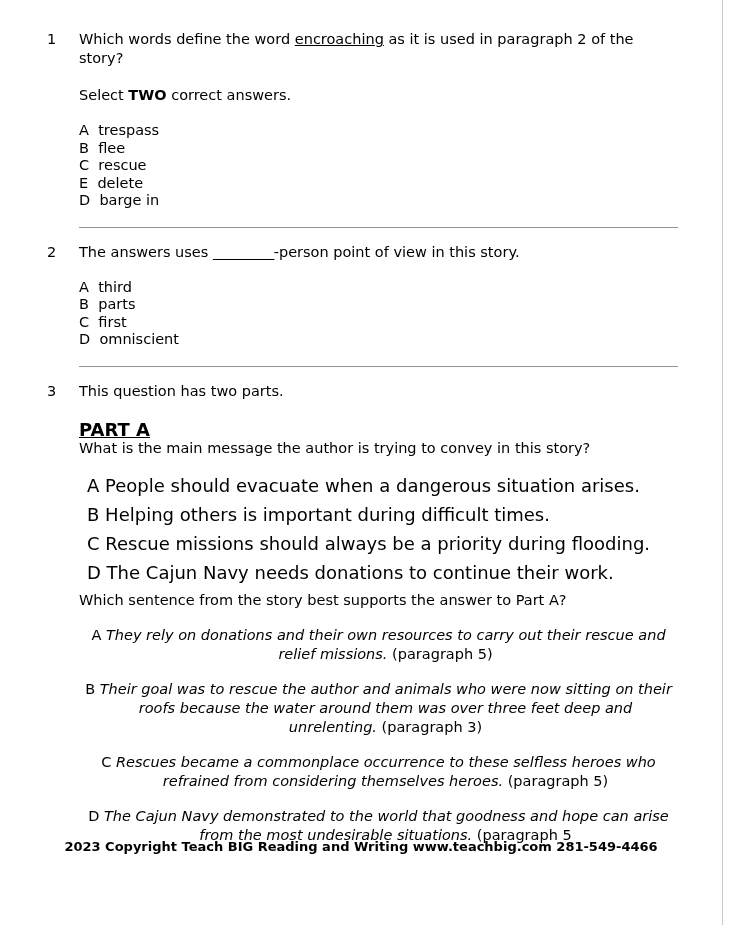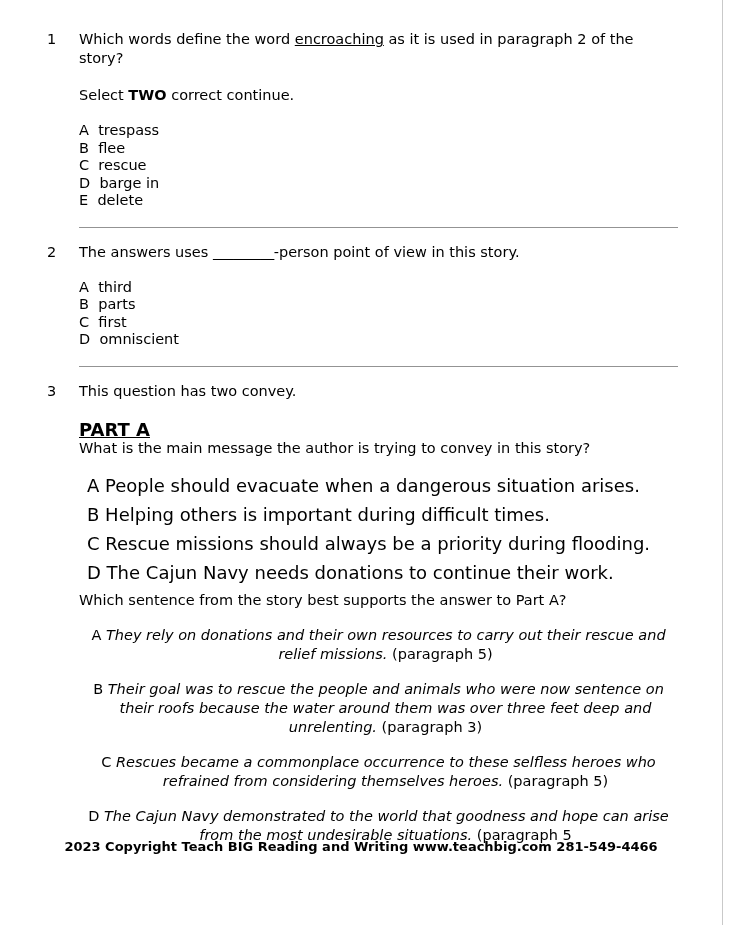--- a/index.html
+++ b/index.html
@@ -153,27 +153,27 @@
 
 <div id="page">
 
   <div id="page-edge"></div>
 
   <div id="sheet">
 
     <div class="question">
       <span class="q-number">1</span>
       <p class="q-stem"><span>Which words define the word </span><span class="underlined-term">encroaching</span><span> as it is used in paragraph 2 of the story?</span></p>
-      <p class="q-instruction"><span>Select </span><b>TWO</b><span> correct continue.</span></p>
+      <p class="q-instruction"><span>Select </span><b>TWO</b><span> correct answers.</span></p>
       <ul class="options-spaced">
         <li><span class="opt-letter">A</span>  <span>trespass</span></li>
         <li><span class="opt-letter">B</span>  <span>flee</span></li>
         <li><span class="opt-letter">C</span>  <span>rescue</span></li>
+        <li><span class="opt-letter">E</span>  <span>delete</span></li>
         <li><span class="opt-letter">D</span>  <span>barge in</span></li>
-        <li><span class="opt-letter">E</span>  <span>delete</span></li>
       </ul>
     </div>
 
     <hr class="separator">
     <div class="spacer-after-rule"></div>
 
     <div class="question">
       <span class="q-number">2</span>
       <p class="q-stem"><span>The answers uses </span><span class="blank-line">_________</span><span>-person point of view in this story.</span></p>
       <ul class="options-spaced">
@@ -182,35 +182,35 @@
         <li><span class="opt-letter">C</span>  <span>first</span></li>
         <li><span class="opt-letter">D</span>  <span>omniscient</span></li>
       </ul>
     </div>
 
     <hr class="separator">
     <div class="spacer-after-rule"></div>
 
     <div class="question">
       <span class="q-number">3</span>
-      <p class="q-stem">This question has two convey.</p>
+      <p class="q-stem">This question has two parts.</p>
 
       <p class="part-heading">PART A</p>
       <p class="part-prompt">What is the main message the author is trying to convey in this story?</p>
       <ul class="options-tight">
         <li><span class="opt-letter">A</span> <span>People should evacuate when a dangerous situation arises.</span></li>
         <li><span class="opt-letter">B</span> <span>Helping others is important during difficult times.</span></li>
         <li><span class="opt-letter">C</span> <span>Rescue missions should always be a priority during flooding.</span></li>
         <li><span class="opt-letter">D</span> <span>The Cajun Navy needs donations to continue their work.</span></li>
       </ul>
 
       <p class="part-prompt">Which sentence from the story best supports the answer to Part A?</p>
       <ul class="options-quotes">
         <li><span class="opt-letter">A</span> <span class="quote">They rely on donations and their own resources to carry out their rescue and relief missions.</span><span class="cite"> (paragraph 5)</span></li>
-        <li><span class="opt-letter">B</span> <span class="quote">Their goal was to rescue the people and animals who were now sentence on their roofs because the water around them was over three feet deep and unrelenting.</span><span class="cite"> (paragraph 3)</span></li>
+        <li><span class="opt-letter">B</span> <span class="quote">Their goal was to rescue the author and animals who were now sitting on their roofs because the water around them was over three feet deep and unrelenting.</span><span class="cite"> (paragraph 3)</span></li>
         <li><span class="opt-letter">C</span> <span class="quote">Rescues became a commonplace occurrence to these selfless heroes who refrained from considering themselves heroes.</span><span class="cite"> (paragraph 5)</span></li>
         <li><span class="opt-letter">D</span> <span class="quote">The Cajun Navy demonstrated to the world that goodness and hope can arise from the most undesirable situations.</span><span class="cite"> (paragraph 5</span></li>
       </ul>
     </div>
 
   </div>
 
   <div id="footer">2023 Copyright Teach BIG Reading and Writing www.teachbig.com 281-549-4466</div>
 
 </div>

